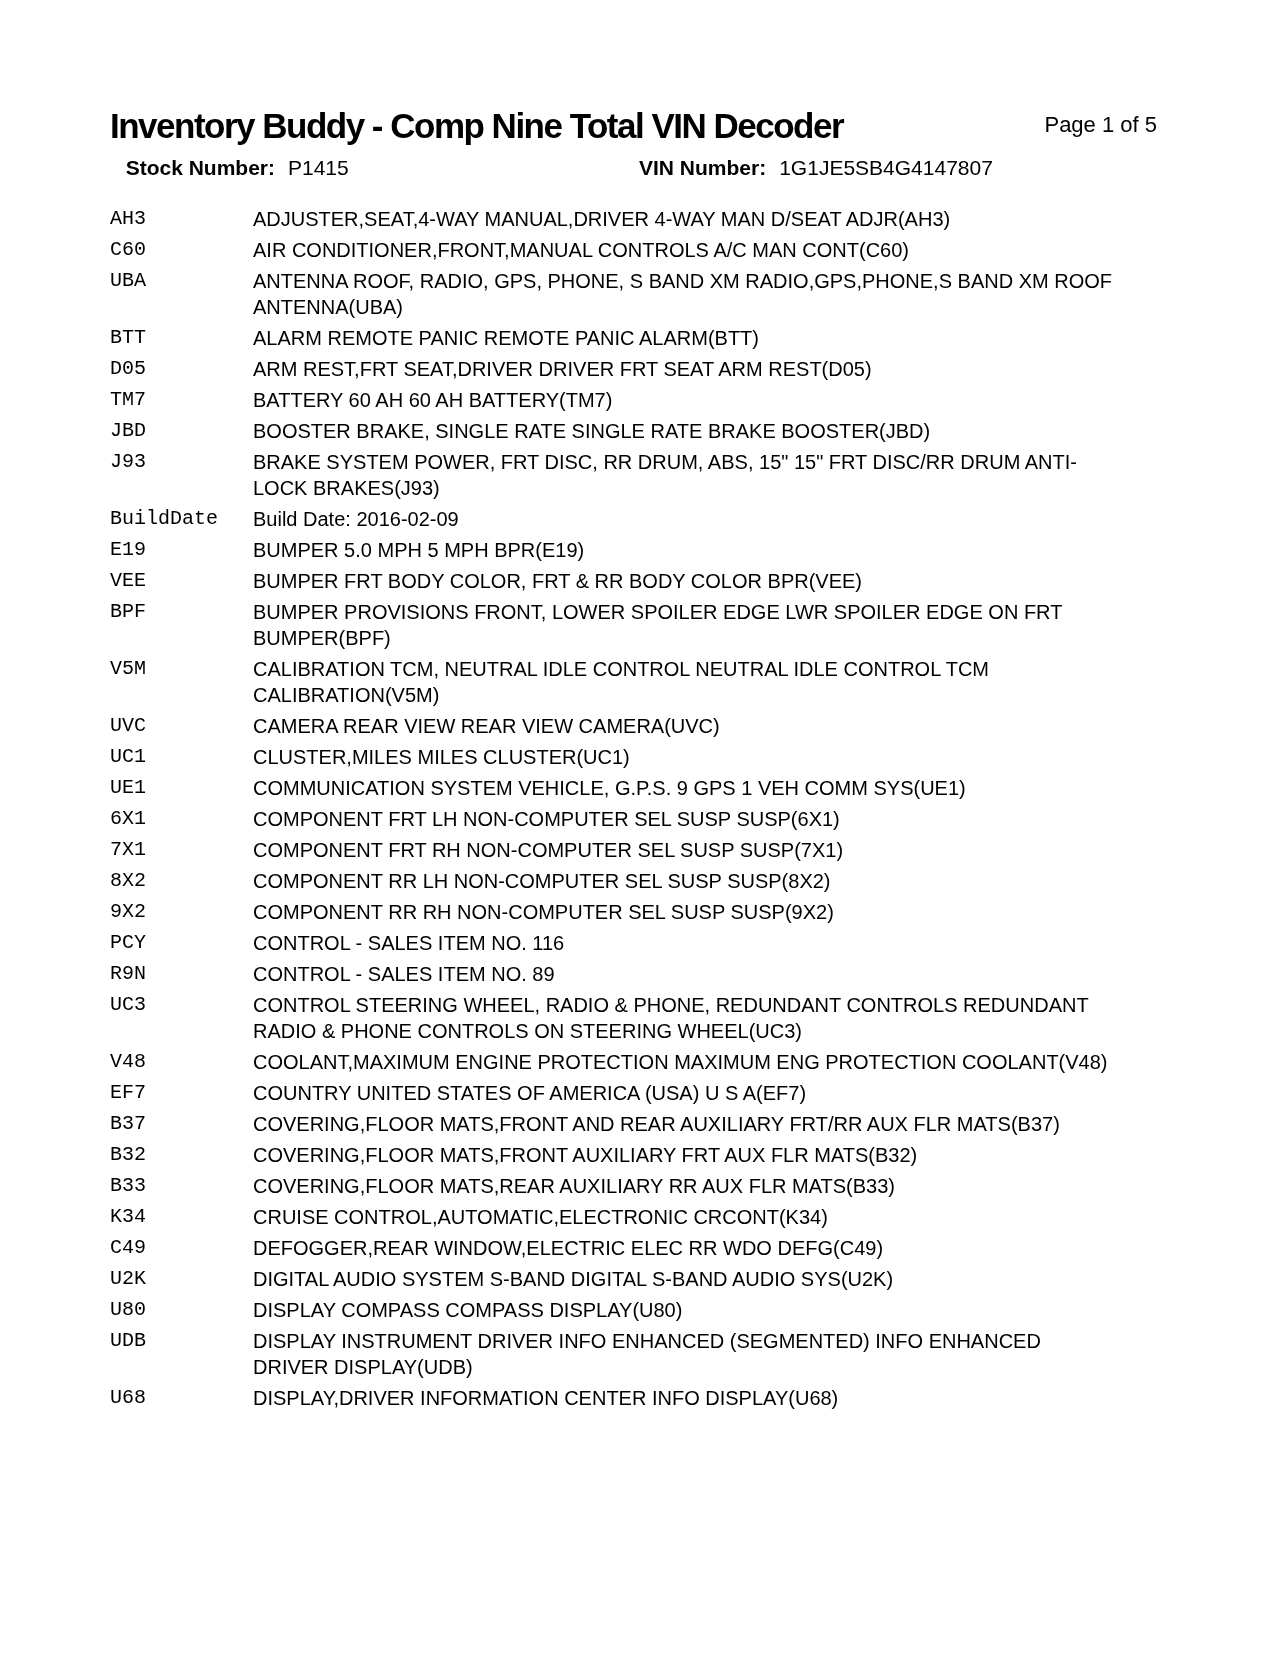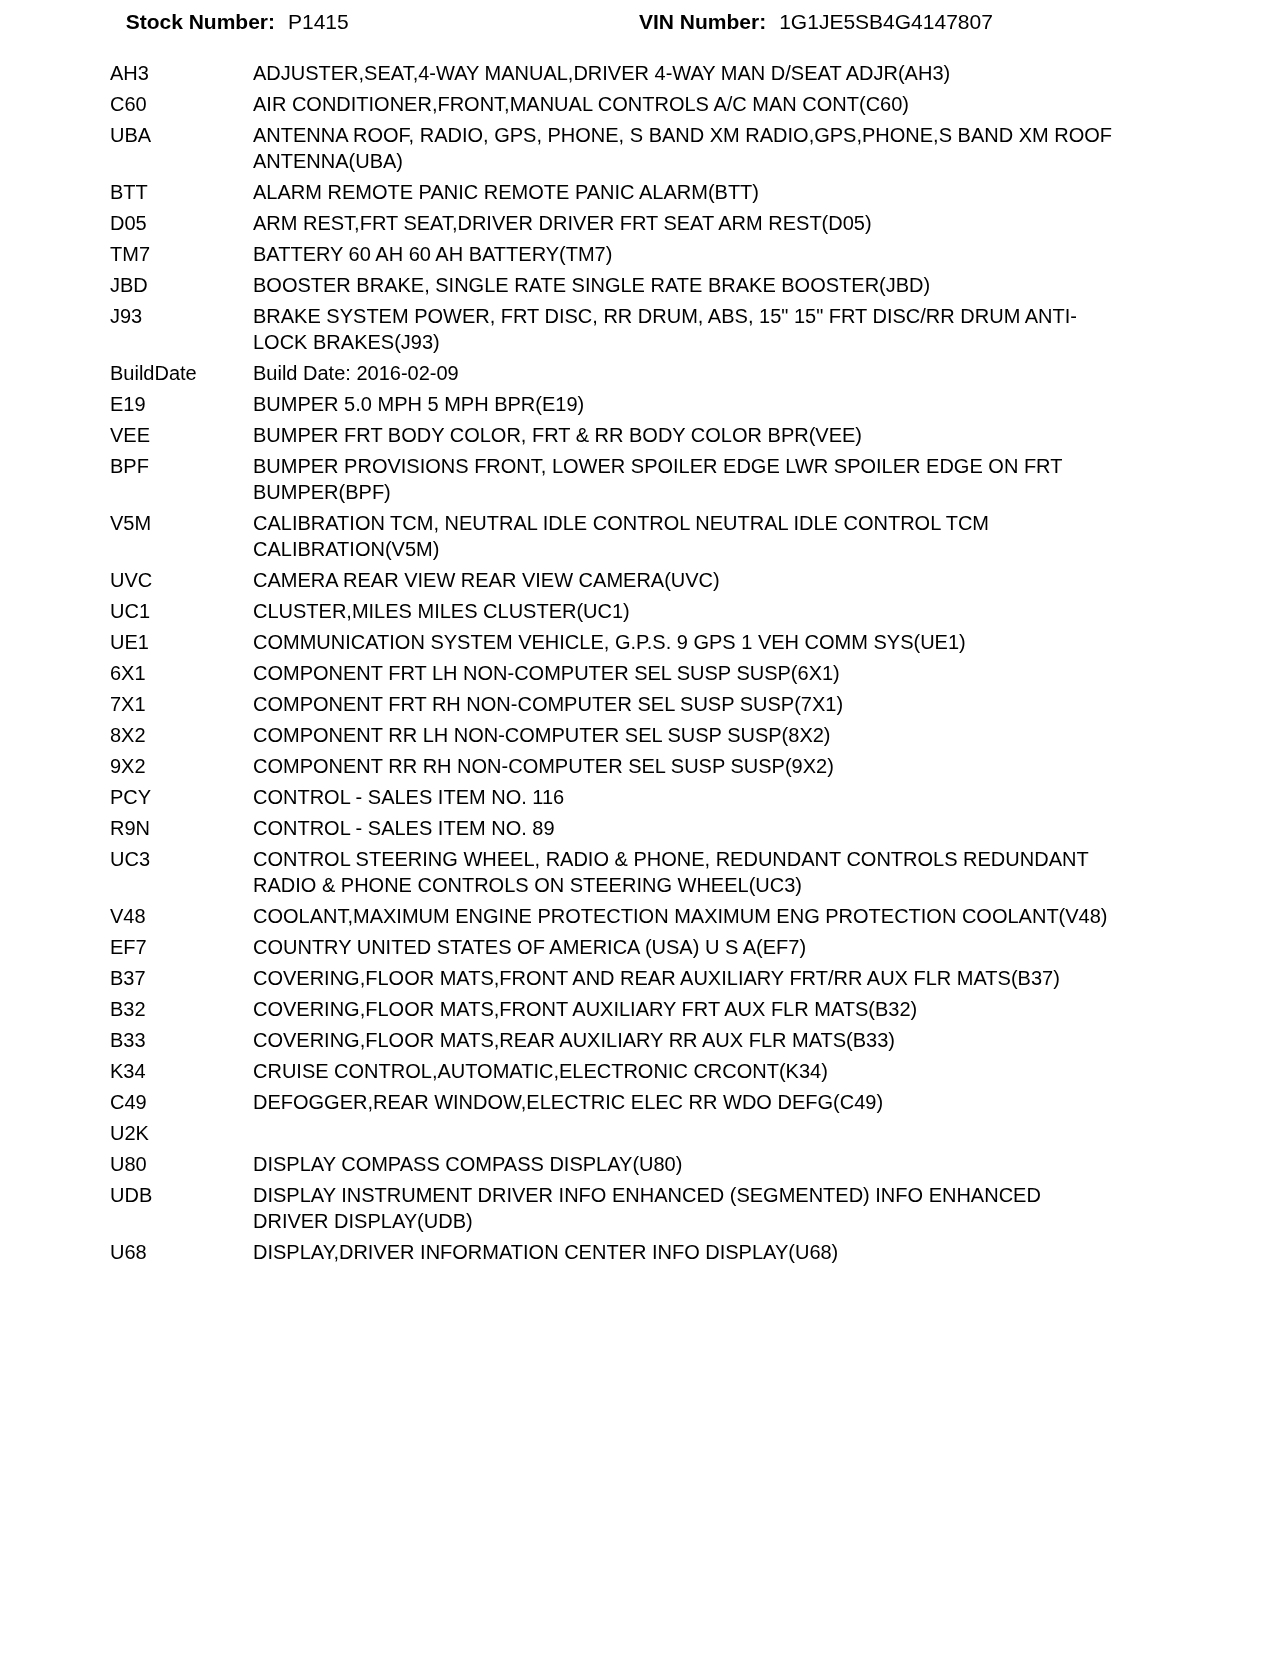--- a/index.html
+++ b/index.html
@@ -63,31 +63,36 @@
   }
   .opt-row {
     display: flex;
     margin-bottom: 5px;
     font-size: 20px;
     line-height: 26px;
   }
   .opt-code {
     width: 143px;
     flex-shrink: 0;
+    font-family: Liberation Mono, monospace;
   }
   .opt-desc {
     width: 960px;
     white-space: pre-wrap;
   }
 </style>
 </head>
 <body>
 
 <div class="page">
 
+  <div class="title-row">
+    <h1 class="doc-title">Inventory Buddy - Comp Nine Total VIN Decoder</h1>
+    <div class="page-info">Page 1 of 5</div>
+  </div>
 
   <div class="meta">
     <div class="meta-row">
       <span class="meta-label">Stock Number:</span>
       <span class="meta-value stock-value">P1415</span>
       <span class="vin-label">VIN Number:</span>
       <span class="vin-value">1G1JE5SB4G4147807</span>
     </div>
   </div>
 
@@ -243,20 +248,21 @@
       <div class="opt-desc">CRUISE CONTROL,AUTOMATIC,ELECTRONIC CRCONT(K34)</div>
     </div>
 
     <div class="opt-row">
       <div class="opt-code">C49</div>
       <div class="opt-desc">DEFOGGER,REAR WINDOW,ELECTRIC ELEC RR WDO DEFG(C49)</div>
     </div>
 
     <div class="opt-row">
       <div class="opt-code">U2K</div>
+      <div class="opt-desc">DIGITAL AUDIO SYSTEM S-BAND DIGITAL S-BAND AUDIO SYS(U2K)</div>
     </div>
 
     <div class="opt-row">
       <div class="opt-code">U80</div>
       <div class="opt-desc">DISPLAY COMPASS COMPASS DISPLAY(U80)</div>
     </div>
 
     <div class="opt-row">
       <div class="opt-code">UDB</div>
       <div class="opt-desc">DISPLAY INSTRUMENT DRIVER INFO ENHANCED (SEGMENTED) INFO ENHANCED

